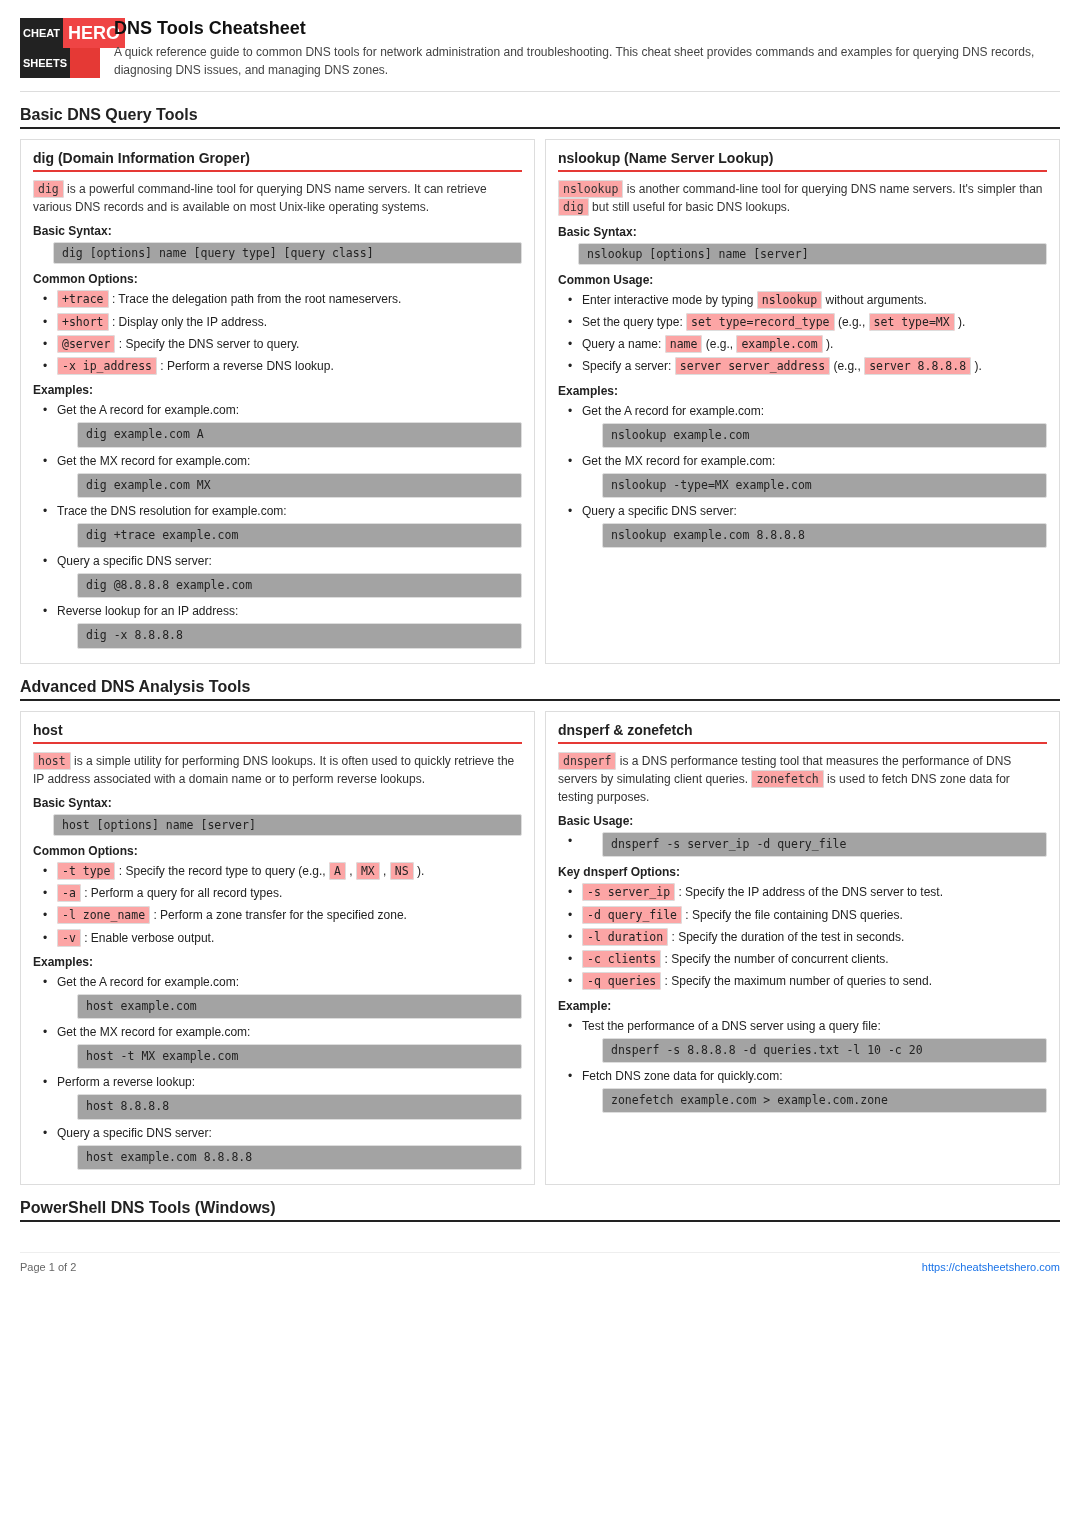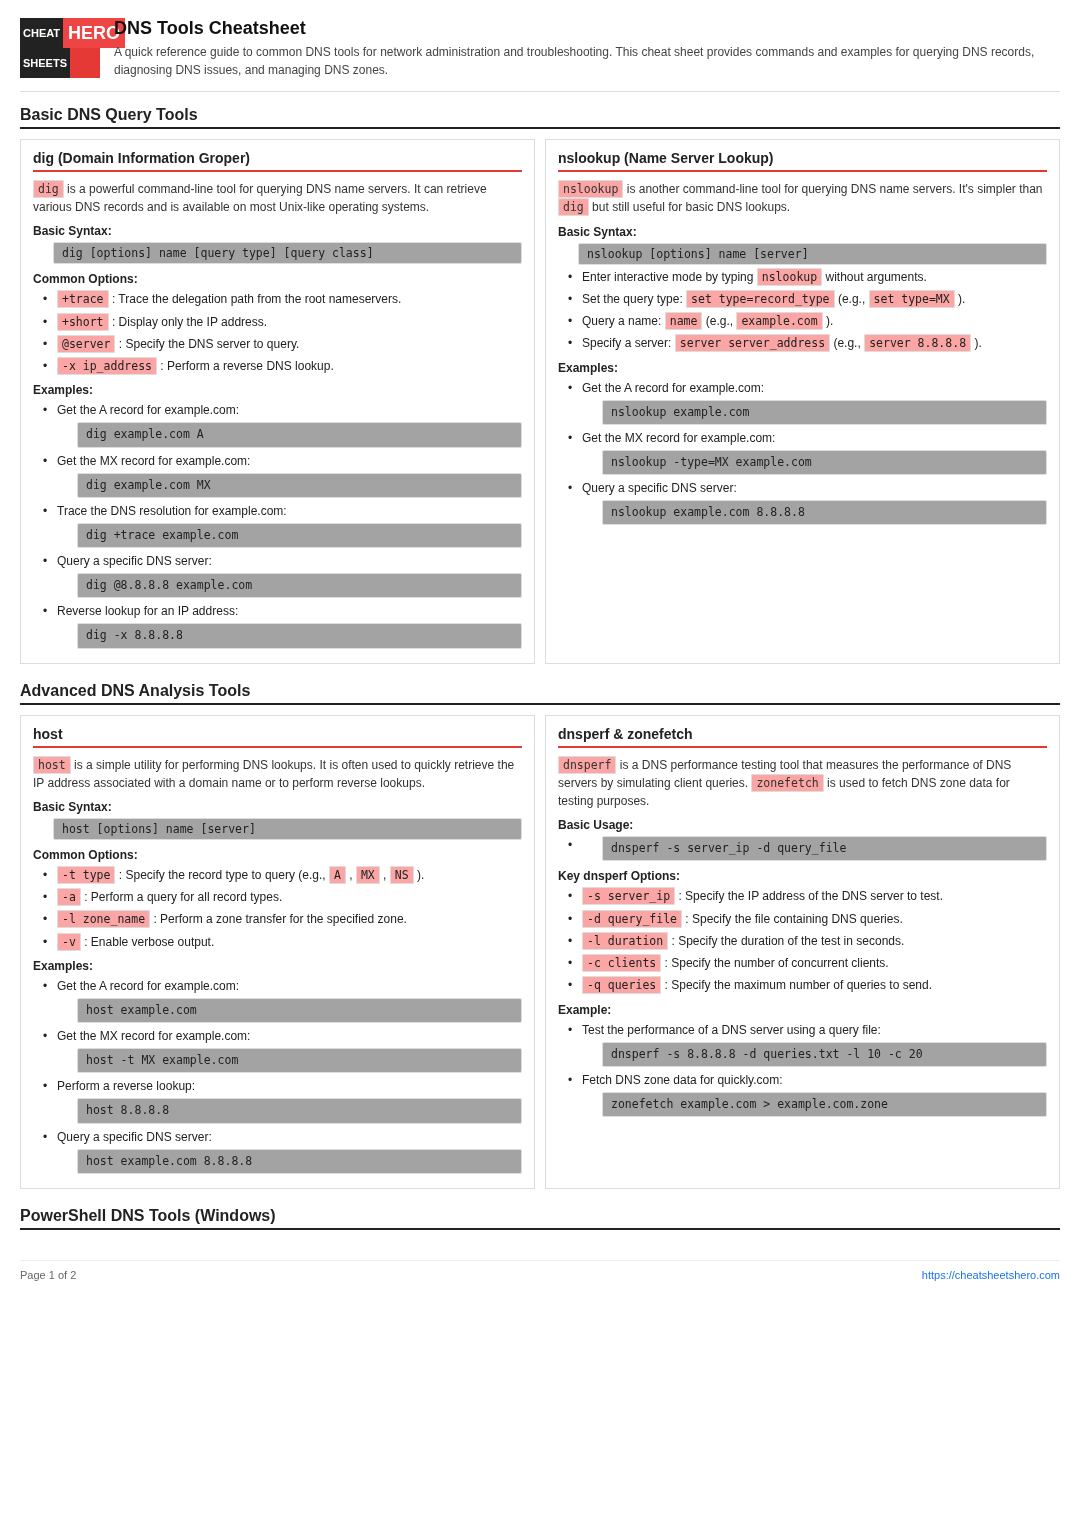--- a/index.html
+++ b/index.html
@@ -90,21 +90,21 @@
       font-size: 16px;
       font-weight: bold;
       border-bottom: 2px solid #222;
       padding-bottom: 3px;
       margin: 14px 0 10px 0;
     }
     .two-col {
       display: grid;
       grid-template-columns: 1fr 1fr;
       gap: 10px;
-      margin-bottom: 18px;
+      margin-bottom: 10px;
     }
     .tool-box {
       border: 1px solid #ddd;
       padding: 10px 12px;
     }
     .tool-title {
       font-size: 14px;
       font-weight: bold;
       border-bottom: 2px solid #e53935;
       padding-bottom: 4px;
@@ -234,20 +234,21 @@
     </ul>
   </div>
 
   <div class="tool-box">
     <div class="tool-title">nslookup (Name Server Lookup)</div>
     <div class="tool-desc">
       <code>nslookup</code><span> is another command-line tool for querying DNS name servers. It's simpler than </span><code>dig</code><span> but still useful for basic DNS lookups.</span>
     </div>
     <div class="sub-label">Basic Syntax:</div>
     <code class="code-block">nslookup [options] name [server]</code>
+    <div class="sub-label">Common Usage:</div>
     <ul class="bullet-list">
       <li>Enter interactive mode by typing <code>nslookup</code> without arguments.</li>
       <li>Set the query type: <code>set type=record_type</code> (e.g., <code>set type=MX</code> ).</li>
       <li>Query a name: <code>name</code> (e.g., <code>example.com</code> ).</li>
       <li>Specify a server: <code>server server_address</code> (e.g., <code>server 8.8.8.8</code> ).</li>
     </ul>
     <div class="sub-label">Examples:</div>
     <ul class="bullet-list">
       <li>
         <span class="ex-label">Get the A record for example.com:</span>

